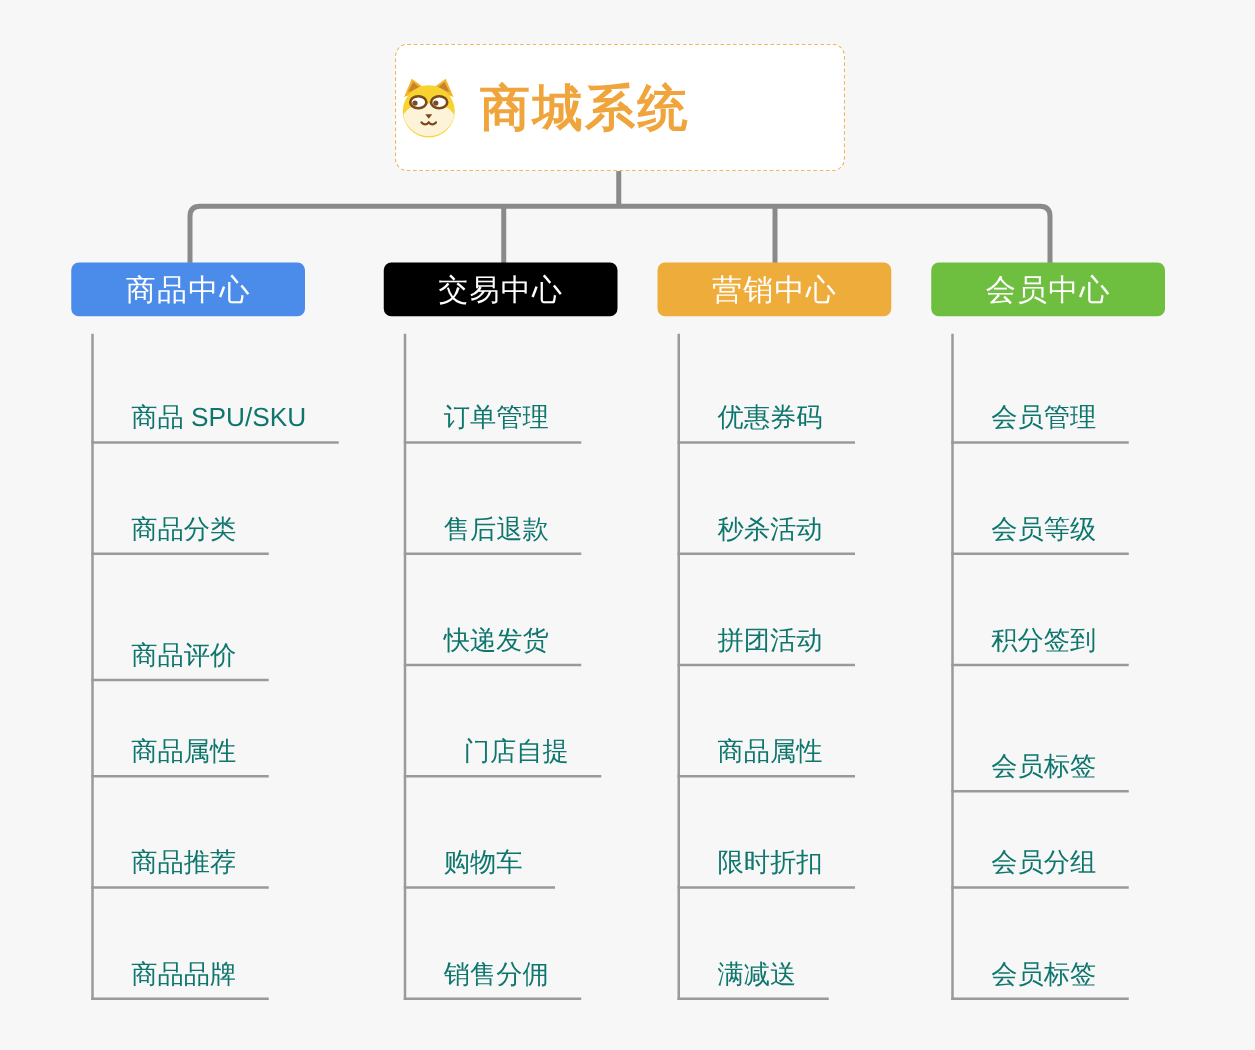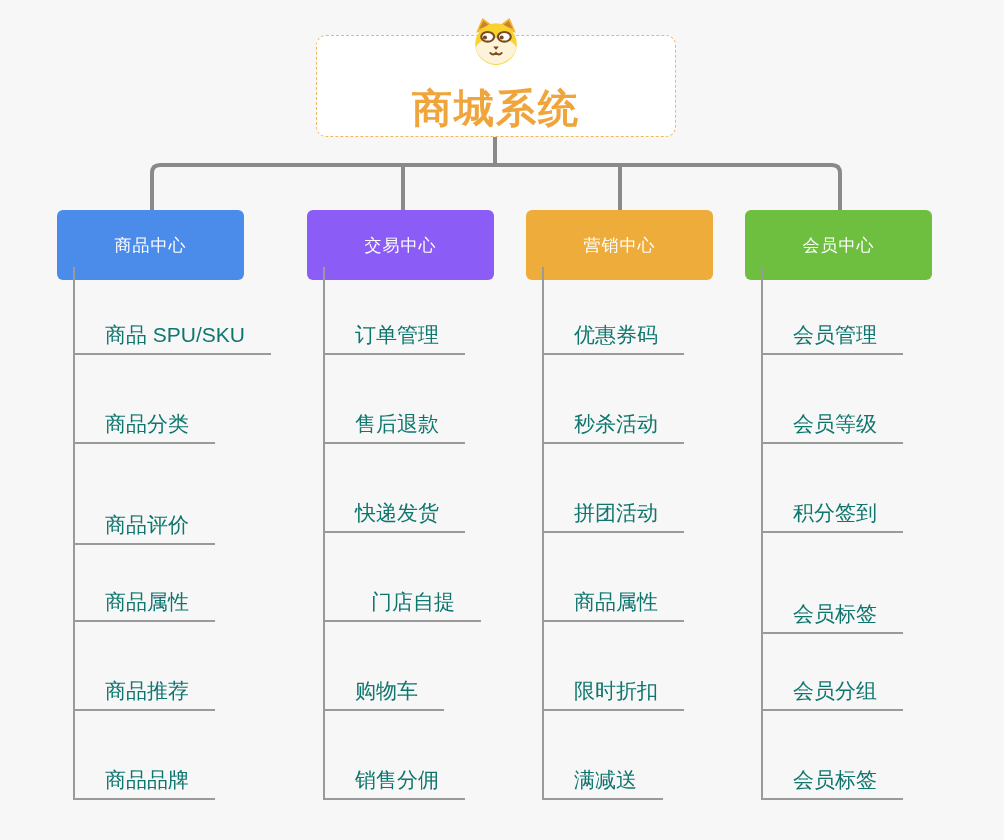--- a/index.html
+++ b/index.html
@@ -4,28 +4,28 @@
 <style>
   html,body{margin:0;padding:0;background:#f7f7f7;}
   .canvas{
     position:relative;width:1004px;height:840px;background:#f7f7f7;
     font-family:"Liberation Sans","DejaVu Sans",sans-serif;overflow:hidden;
   }
   .connectors{position:absolute;left:0;top:0;pointer-events:none;}
   .root-node{
     position:absolute;left:316px;top:35px;width:360px;height:102px;
     background:#ffffff;border:1px dashed #efb85c;border-radius:10px;
-    display:flex;align-items:center;justify-content:flex-end;gap:15px;
-    box-sizing:border-box;cursor:pointer;flex-direction:column;
+    display:flex;align-items:center;justify-content:flex-start;gap:15px;
+    box-sizing:border-box;cursor:pointer;
   }
   .root-title{font-size:40px;font-weight:bold;color:#f0a53c;letter-spacing:2px;}
   .dog-icon{width:52px;height:50px;display:inline-flex;}
   .branch-box{
-    position:absolute;top:210px;width:187px;height:70px;border-radius:6px;
-    color:#ffffff;font-size:17px;letter-spacing:1px;
+    position:absolute;top:210px;width:187px;height:43px;border-radius:6px;
+    color:#ffffff;font-size:24px;letter-spacing:1px;
     display:flex;align-items:center;justify-content:center;cursor:pointer;
   }
   .spine{position:absolute;width:2px;background:#9a9a9a;}
   .leaf{
     position:absolute;height:38px;box-sizing:border-box;
     padding:0 26px 6px 32px;border-bottom:2px solid #9a9a9a;
     font-size:21px;color:#0f766e;white-space:nowrap;line-height:25px;
     display:flex;align-items:flex-end;cursor:pointer;
   }
 </style>
@@ -65,21 +65,21 @@
 
   <div id="branches">
       <div class="branch-box" style="left: 57px; width: 187px; background: rgb(75, 140, 235);">商品中心</div>
       <div class="spine" style="left: 73px; top: 267px; height: 533px;"></div>
       <div class="leaf" style="left: 73px; top: 317px;">商品 SPU/SKU</div>
       <div class="leaf" style="left: 73px; top: 406px;">商品分类</div>
       <div class="leaf" style="left: 73px; top: 495px; margin-top: 12px;">商品评价</div>
       <div class="leaf" style="left: 73px; top: 584px;">商品属性</div>
       <div class="leaf" style="left: 73px; top: 673px;">商品推荐</div>
       <div class="leaf" style="left: 73px; top: 762px;">商品品牌</div>
-      <div class="branch-box" style="left: 307px; width: 187px; background: #8b5cf6;">交易中心</div>
+      <div class="branch-box" style="left: 307px; width: 187px; background: #000000;">交易中心</div>
       <div class="spine" style="left: 323px; top: 267px; height: 533px;"></div>
       <div class="leaf" style="left: 323px; top: 317px;">订单管理</div>
       <div class="leaf" style="left: 323px; top: 406px;">售后退款</div>
       <div class="leaf" style="left: 323px; top: 495px;">快递发货</div>
       <div class="leaf" style="left: 323px; top: 584px; padding-left: 48px;">门店自提</div>
       <div class="leaf" style="left: 323px; top: 673px;">购物车</div>
       <div class="leaf" style="left: 323px; top: 762px;">销售分佣</div>
       <div class="branch-box" style="left: 526px; width: 187px; background: rgb(238, 172, 59);">营销中心</div>
       <div class="spine" style="left: 542px; top: 267px; height: 533px;"></div>
       <div class="leaf" style="left: 542px; top: 317px;">优惠券码</div>

